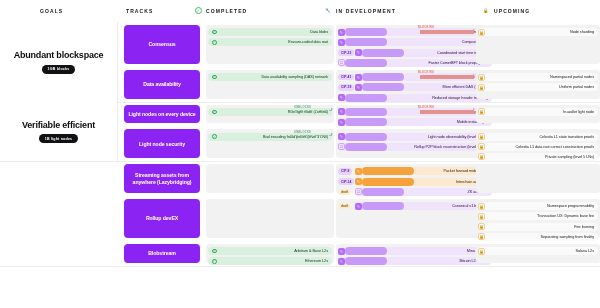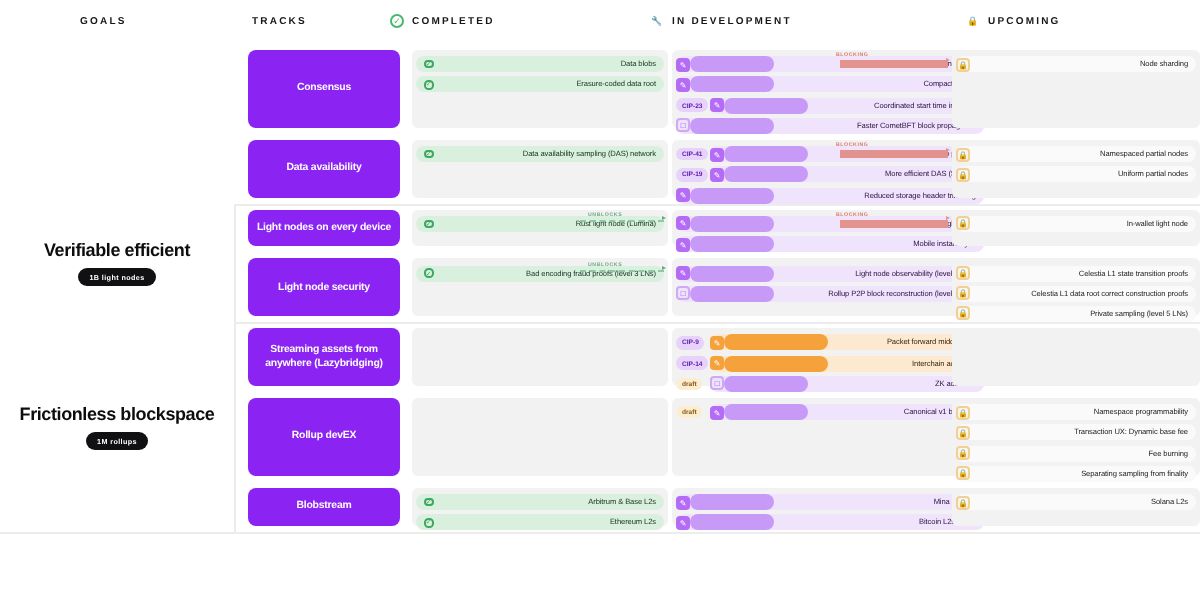--- a/index.html
+++ b/index.html
@@ -140,20 +140,24 @@
       <div class="hdr-label hdr-goals">GOALS</div>
       <div class="hdr-label hdr-tracks">TRACKS</div>
       <div class="hdr-label hdr-comp">COMPLETED</div>
       <div class="hdr-ico ico-comp">✓</div>
       <div class="hdr-label hdr-dev">IN DEVELOPMENT</div>
       <div class="hdr-ico ico-dev">🔧</div>
       <div class="hdr-label hdr-up">UPCOMING</div>
       <div class="hdr-ico ico-up">🔒</div>
     </div>
     <div class="group" style="top: 22px; height: 79.8px;">
+      <div class="goal-cell">
+        <div class="goal-title">Abundant blockspace</div>
+        <div class="goal-badge">1GB blocks</div>
+      </div>
       <div class="track-row" style="top: 0px; height: 45px;">
         <div class="track-chip" style="height: 39px;">Consensus</div>
         <div class="lane lane-comp" style="height: 39px;">
           <div class="item" style="top: 3.2px; left: 2px; width: 124px;">
             <div class="pill pill-green" style="width: 100%;">
               <div class="dot">✓</div>
               <span class="txt">Data blobs</span>
             </div>
           </div>
           <div class="item" style="top: 13.4px; left: 2px; width: 124px;">
@@ -353,24 +357,20 @@
             </div>
           </div>
         </div>
         <div class="dashlbl" style="left: 176px; top: 4.2px;">UNBLOCKS</div>
         <div class="dashed" style="left: 172px; top: 8.2px; width: 42px;"></div>
         <div class="arrow arrow-g" style="left: 213px; top: 6.7px;"></div>
       </div>
     </div>
     <div class="grp-sep" style="top: 161.2px;"></div>
     <div class="group" style="top: 161.2px; height: 104.4px;">
-      <div class="goal-cell">
-        <div class="goal-title">Frictionless blockspace</div>
-        <div class="goal-badge">1M rollups</div>
-      </div>
       <div class="track-row" style="top: 0px; height: 34.8px;">
         <div class="track-chip" style="height: 28.8px;">Streaming assets from anywhere (Lazybridging)</div>
         <div class="lane lane-comp" style="height: 28.8px;"></div>
         <div class="lane lane-dev" style="height: 28.8px;">
           <div class="item" style="top: 3.2px; left: 2px; width: 154px;">
             <div class="cip cip-purple" style="left: 0px; top: 0.8px;">CIP-9</div>
             <div class="pill pill-orange" style="position: absolute; left: 17px; right: 0px; padding: 0px;">
               <div class="ico-sq ico-penO">✎</div>
               <div class="bar-orange" style="width: 52px;"></div>
               <span class="txt">Packet forward middleware</span>

